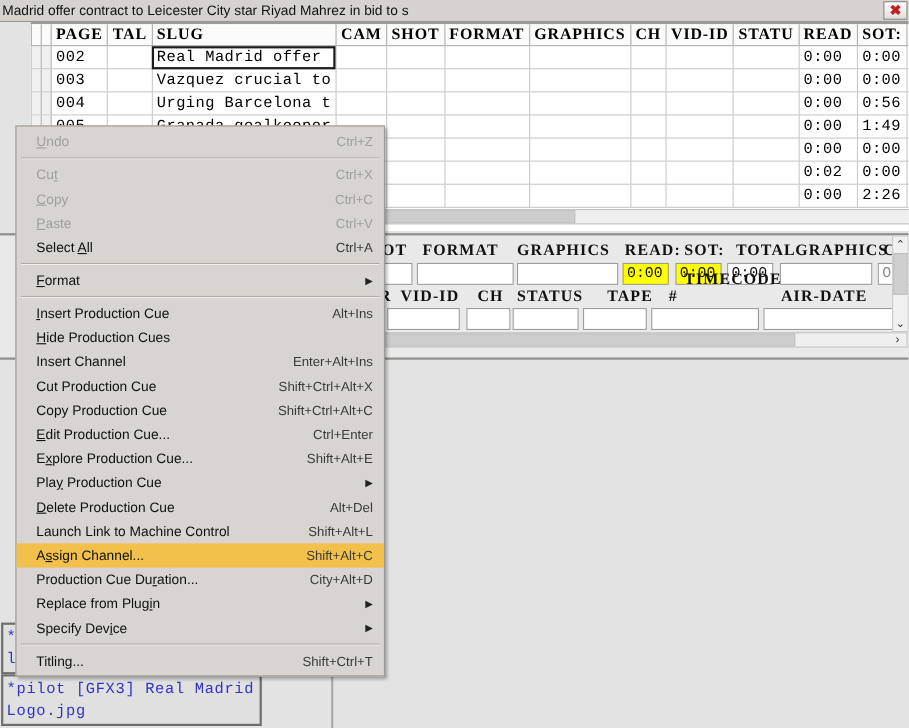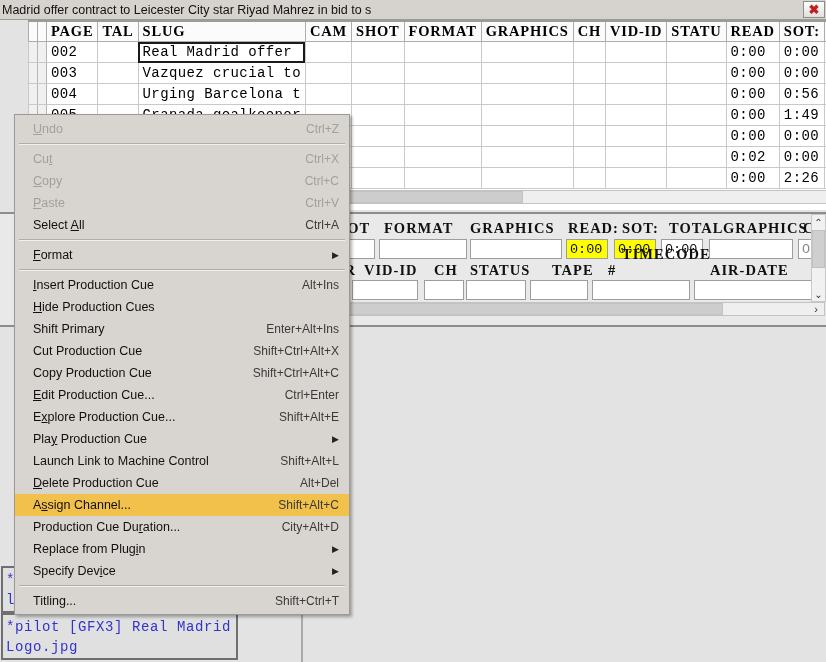--- a/index.html
+++ b/index.html
@@ -539,21 +539,21 @@
     </div>
     <div class="msep"></div>
     <div class="mi">
       <span class="mlabel"><span class="ul">I</span>nsert Production Cue</span>
       <span class="macc">Alt+Ins</span>
     </div>
     <div class="mi">
       <span class="mlabel"><span class="ul">H</span>ide Production Cues</span>
     </div>
     <div class="mi">
-      <span class="mlabel">Shift Primary</span>
+      <span class="mlabel">Insert Channel</span>
       <span class="macc">Enter+Alt+Ins</span>
     </div>
     <div class="mi">
       <span class="mlabel">Cut Production Cue</span>
       <span class="macc">Shift+Ctrl+Alt+X</span>
     </div>
     <div class="mi">
       <span class="mlabel">Copy Production Cue</span>
       <span class="macc">Shift+Ctrl+Alt+C</span>
     </div>
@@ -563,26 +563,26 @@
     </div>
     <div class="mi">
       <span class="mlabel">E<span class="ul">x</span>plore Production Cue...</span>
       <span class="macc">Shift+Alt+E</span>
     </div>
     <div class="mi">
       <span class="mlabel">Pla<span class="ul">y</span> Production Cue</span>
       <span class="msub">▶</span>
     </div>
     <div class="mi">
+      <span class="mlabel"><span class="ul">D</span>elete Production Cue</span>
+      <span class="macc">Alt+Del</span>
+    </div>
+    <div class="mi">
       <span class="mlabel">Launch Link to Machine Control</span>
       <span class="macc">Shift+Alt+L</span>
-    </div>
-    <div class="mi">
-      <span class="mlabel"><span class="ul">D</span>elete Production Cue</span>
-      <span class="macc">Alt+Del</span>
     </div>
     <div class="mi highlight">
       <span class="mlabel">A<span class="ul">s</span>sign Channel...</span>
       <span class="macc">Shift+Alt+C</span>
     </div>
     <div class="mi">
       <span class="mlabel">Production Cue Du<span class="ul">r</span>ation...</span>
       <span class="macc">City+Alt+D</span>
     </div>
     <div class="mi">

